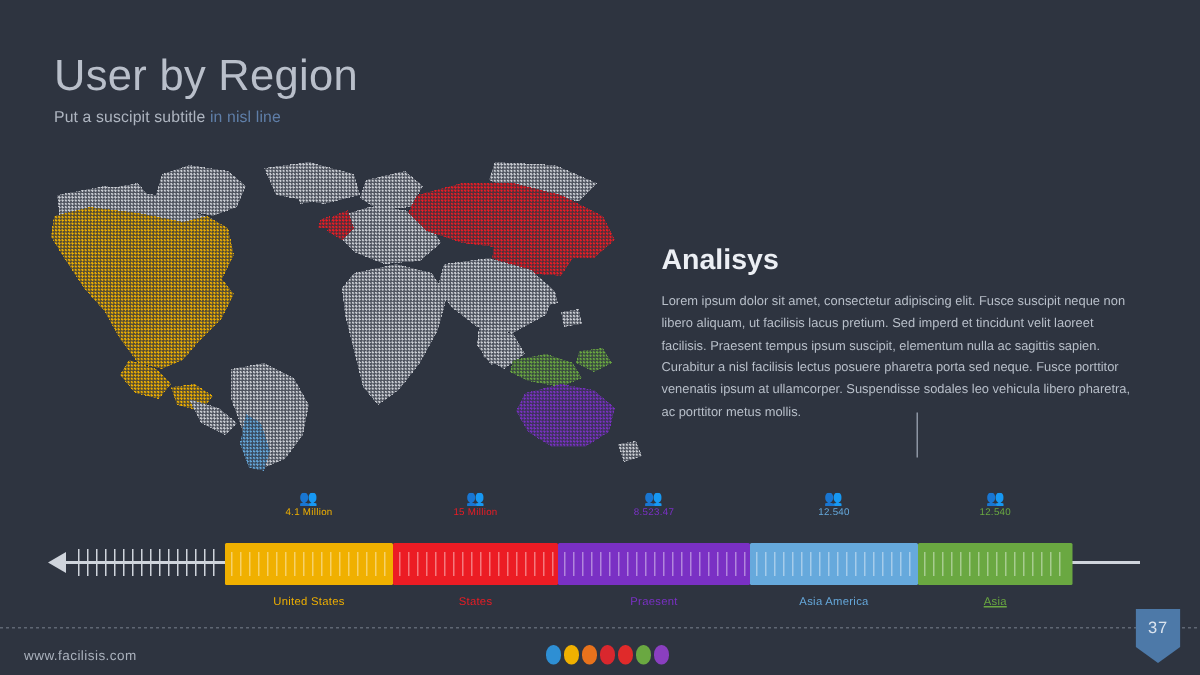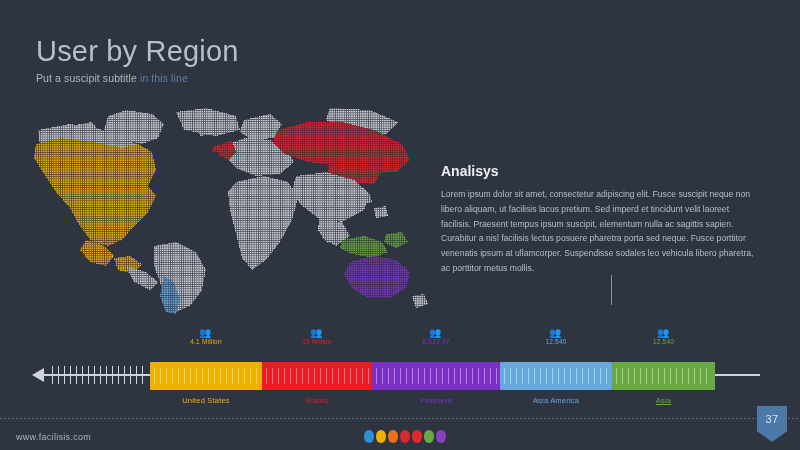--- a/index.html
+++ b/index.html
@@ -40,21 +40,21 @@
   }
   #map svg { display:block; width:100%; height:100%; }
 
   
   #analisys {
     position:absolute;
     left:441px; top:163px;
     width:320px;
   }
   #analisys-title {
-    font-size:14px;
+    font-size:19px;
     font-weight:bold;
     color:#eceff4;
     margin-bottom:8px;
   }
   #analisys-body {
     font-size:8.6px;
     line-height:1.72;
     color:#b8bfc9;
     text-align:left;
   }
@@ -185,21 +185,21 @@
   }
 </style>
 </head>
 <body>
 
 <div id="slide">
 
   <div id="header">
     <div id="title">User by Region</div>
     <div id="subtitle-wrap">
-      <span>Put a suscipit subtitle </span><span id="subtitle-accent">in this line</span>
+      <span>Put a suscipit subtitle </span><span id="subtitle-accent">in nisl line</span>
     </div>
   </div>
 
   <div id="map">
     <svg viewBox="0 0 400 215" xmlns="http://www.w3.org/2000/svg" shape-rendering="crispEdges">
       <defs>
         <pattern id="dots" width="2.2" height="2.2" patternUnits="userSpaceOnUse">
           <rect width="2.2" height="2.2" fill="#2e3440"></rect>
           <circle cx="0.8" cy="0.8" r="0.72" fill="#ffffff"></circle>
         </pattern>

